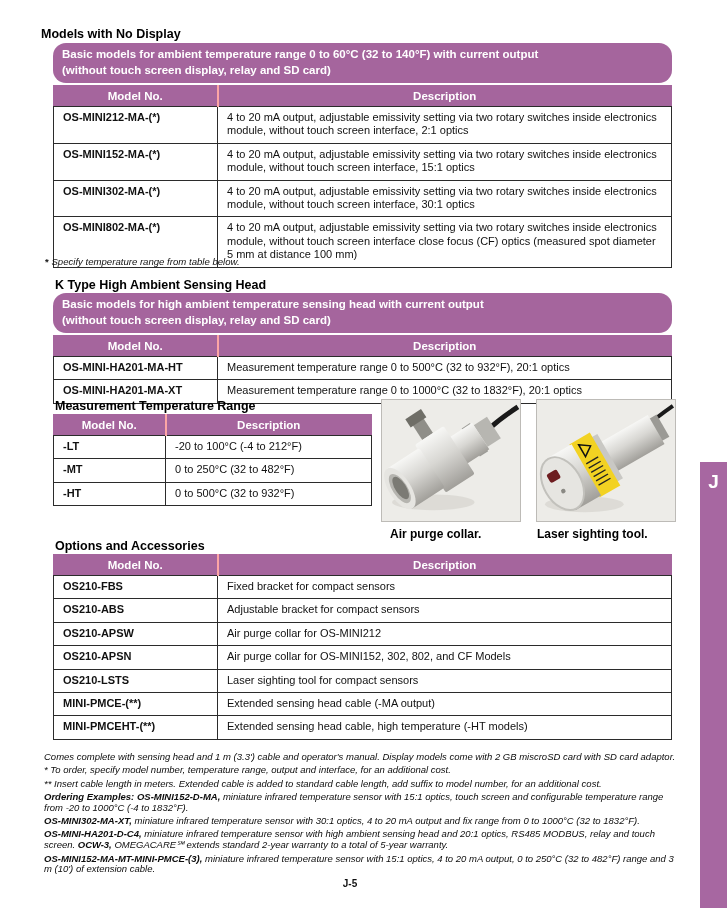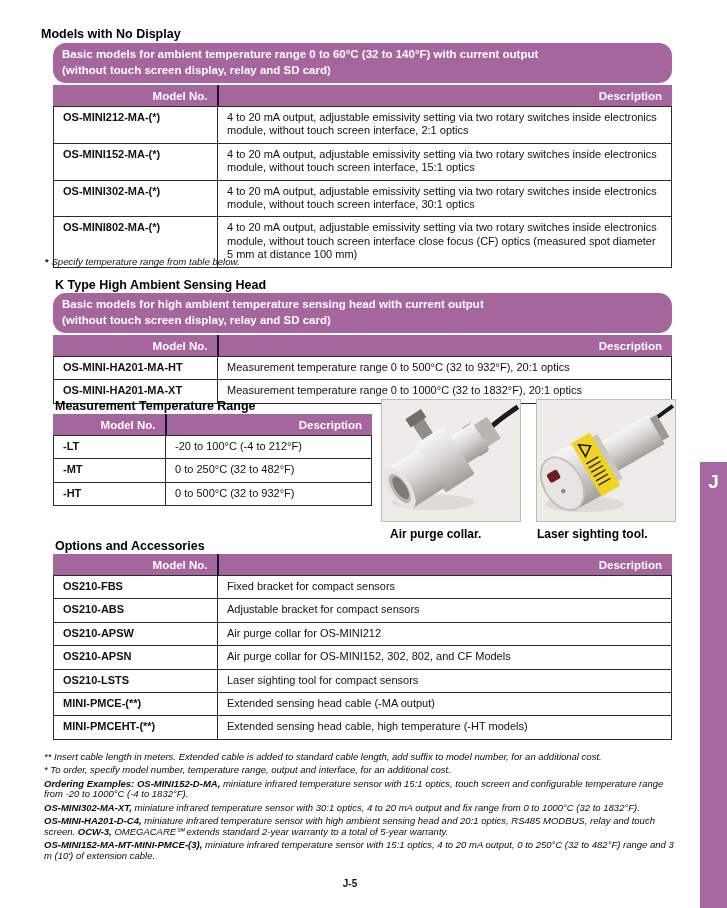--- a/index.html
+++ b/index.html
@@ -15,24 +15,24 @@
   .abs{position:absolute;}
   .sec-heading{font-weight:bold;font-size:12.5px;color:#000;}
   .tbl{position:absolute;}
   .banner{
     background:var(--purple);color:#fff;font-weight:bold;font-size:11.5px;
     line-height:1.35;padding:4px 9px 5px;margin-bottom:2px;border-radius:13px;
   }
   .tbl table{width:100%;border-collapse:collapse;table-layout:fixed;}
   .tbl th{
     background:var(--purple);color:#fff;font-size:11.5px;font-weight:bold;
-    text-align:right;padding:4px 9px;border:1px solid var(--purple);
+    text-align:center;padding:4px 9px;border:1px solid var(--purple);
     border-bottom:1px solid var(--border);
   }
-  .tbl th + th{border-left:2px solid #0f172a;}
+  .tbl th + th{border-left:2px solid #fca5a5;}
   .tbl td{
     border:1px solid var(--border);font-size:11px;line-height:1.22;
     padding:4px 8px 5px 9px;vertical-align:top;background:#fff;
   }
   .tbl td.model{font-weight:bold;}
   .fn-star{font-size:9.6px;font-style:italic;}
   .fn-star .star{font-weight:bold;font-style:normal;}
   .photo{
     position:absolute;width:140px;height:123px;background:var(--photo-bg);
     border:1px solid #bdbbb7;box-sizing:border-box;
@@ -255,22 +255,23 @@
     </tr>
     <tr>
       <td class="model">MINI-PMCEHT-(**)</td>
       <td>Extended sensing head cable, high temperature (-HT models)</td>
     </tr>
   </tbody>
     </table>
 </div>
 
 <div class="fns" style="left:44px;top:752px;width:632px">
+  <p class="fn">Comes complete with sensing head and 1 m (3.3') cable and operator's manual. Display models come with 2 GB miscroSD card with SD card adaptor.</p>
+  <p class="fn">* To order, specify model number, temperature range, output and interface, for an additional cost.</p>
   <p class="fn">** Insert cable length in meters. Extended cable is added to standard cable length, add suffix to model number, for an additional cost.</p>
-  <p class="fn">* To order, specify model number, temperature range, output and interface, for an additional cost.</p>
   <p class="fn"><b>Ordering Examples: OS-MINI152-D-MA,</b><span> miniature infrared temperature sensor with 15:1 optics, touch screen and configurable temperature range from -20 to 1000°C (-4 to 1832°F).</span></p>
   <p class="fn"><b>OS-MINI302-MA-XT,</b><span> miniature infrared temperature sensor with 30:1 optics, 4 to 20 mA output and fix range from 0 to 1000°C (32 to 1832°F).</span></p>
   <p class="fn"><b>OS-MINI-HA201-D-C4,</b><span> miniature infrared temperature sensor with high ambient sensing head and 20:1 optics, RS485 MODBUS, relay and touch screen. </span><b>OCW-3,</b><span> OMEGACARE℠ extends standard 2-year warranty to a total of 5-year warranty.</span></p>
   <p class="fn"><b>OS-MINI152-MA-MT-MINI-PMCE-(3),</b><span> miniature infrared temperature sensor with 15:1 optics, 4 to 20 mA output, 0 to 250°C (32 to 482°F) range and 3 m (10') of extension cable.</span></p>
 </div>
 
 <div class="abs page-num" style="left:0;top:878px;width:700px">J-5</div>
 
 <div class="j-tab">
   <div class="letter">J</div>

